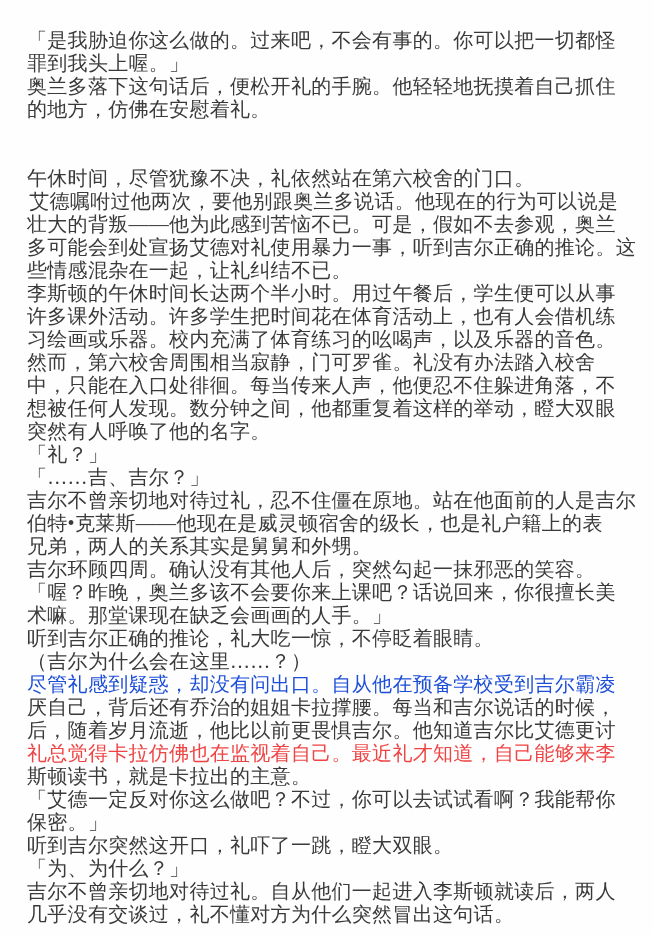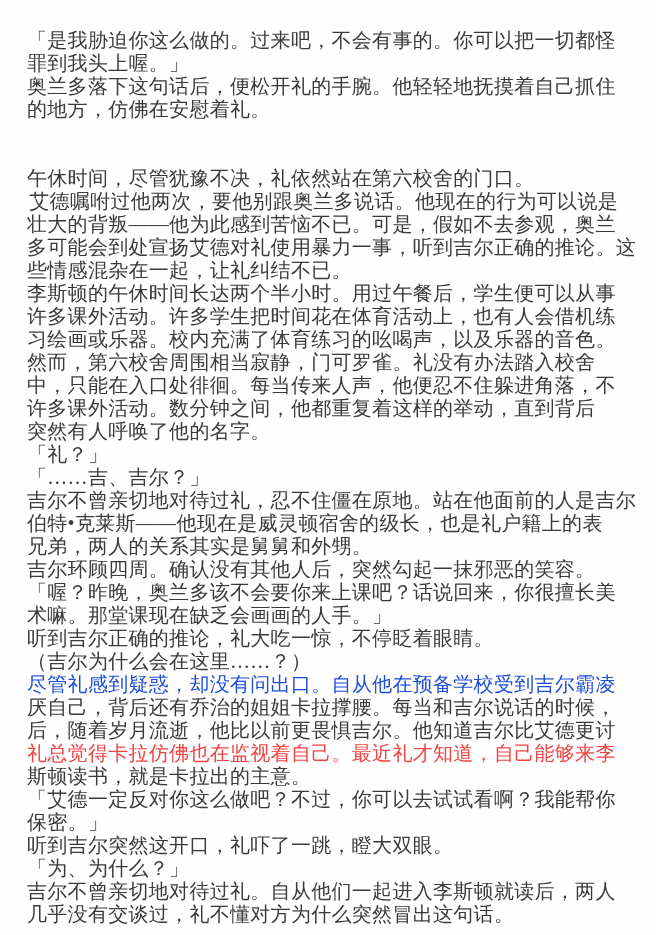--- a/index.html
+++ b/index.html
@@ -47,21 +47,21 @@
       <div class="line" style="color: rgb(58, 58, 58); margin-top: 23px;">午休时间，尽管犹豫不决，礼依然站在第六校舍的门口。</div>
       <div class="line" style="color: rgb(58, 58, 58); text-align: right;">艾德嘱咐过他两次，要他别跟奥兰多说话。他现在的行为可以说是</div>
       <div class="line" style="color: rgb(58, 58, 58);">壮大的背叛——他为此感到苦恼不已。可是，假如不去参观，奥兰</div>
       <div class="line" style="color: rgb(58, 58, 58);">多可能会到处宣扬艾德对礼使用暴力一事，听到吉尔正确的推论。这</div>
       <div class="line" style="color: rgb(58, 58, 58);">些情感混杂在一起，让礼纠结不已。</div>
       <div class="line" style="color: rgb(58, 58, 58);">李斯顿的午休时间长达两个半小时。用过午餐后，学生便可以从事</div>
       <div class="line" style="color: rgb(58, 58, 58);">许多课外活动。许多学生把时间花在体育活动上，也有人会借机练</div>
       <div class="line" style="color: rgb(58, 58, 58);">习绘画或乐器。校内充满了体育练习的吆喝声，以及乐器的音色。</div>
       <div class="line" style="color: rgb(58, 58, 58);">然而，第六校舍周围相当寂静，门可罗雀。礼没有办法踏入校舍</div>
       <div class="line" style="color: rgb(58, 58, 58);">中，只能在入口处徘徊。每当传来人声，他便忍不住躲进角落，不</div>
-      <div class="line" style="color: rgb(58, 58, 58);">许多课外活动。数分钟之间，他都重复着这样的举动，直到背后</div>
+      <div class="line" style="color: rgb(58, 58, 58);">想被任何人发现。数分钟之间，他都重复着这样的举动，瞪大双眼</div>
       <div class="line" style="color: rgb(58, 58, 58);">突然有人呼唤了他的名字。</div>
       <div class="line" style="color: rgb(58, 58, 58);">「礼？」</div>
       <div class="line" style="color: rgb(58, 58, 58);">「……吉、吉尔？」</div>
       <div class="line" style="color: rgb(58, 58, 58);">吉尔不曾亲切地对待过礼，忍不住僵在原地。站在他面前的人是吉尔</div>
       <div class="line" style="color: rgb(58, 58, 58);">伯特•克莱斯——他现在是威灵顿宿舍的级长，也是礼户籍上的表</div>
       <div class="line" style="color: rgb(58, 58, 58);">兄弟，两人的关系其实是舅舅和外甥。</div>
       <div class="line" style="color: rgb(58, 58, 58);">吉尔环顾四周。确认没有其他人后，突然勾起一抹邪恶的笑容。</div>
       <div class="line" style="color: rgb(58, 58, 58);">「喔？昨晚，奥兰多该不会要你来上课吧？话说回来，你很擅长美</div>
       <div class="line" style="color: rgb(58, 58, 58);">术嘛。那堂课现在缺乏会画画的人手。」</div>
       <div class="line" style="color: rgb(58, 58, 58);">听到吉尔正确的推论，礼大吃一惊，不停眨着眼睛。</div>

